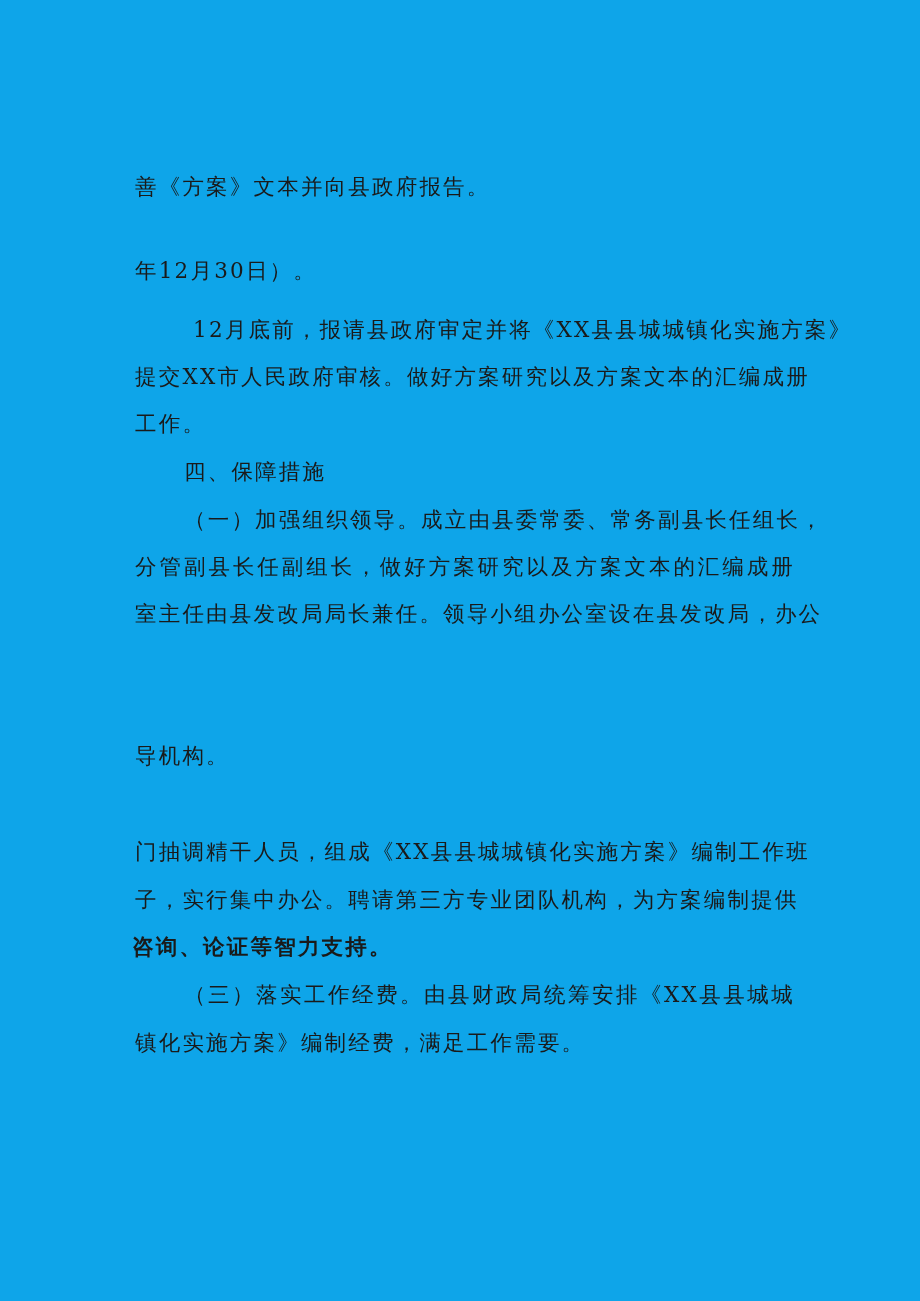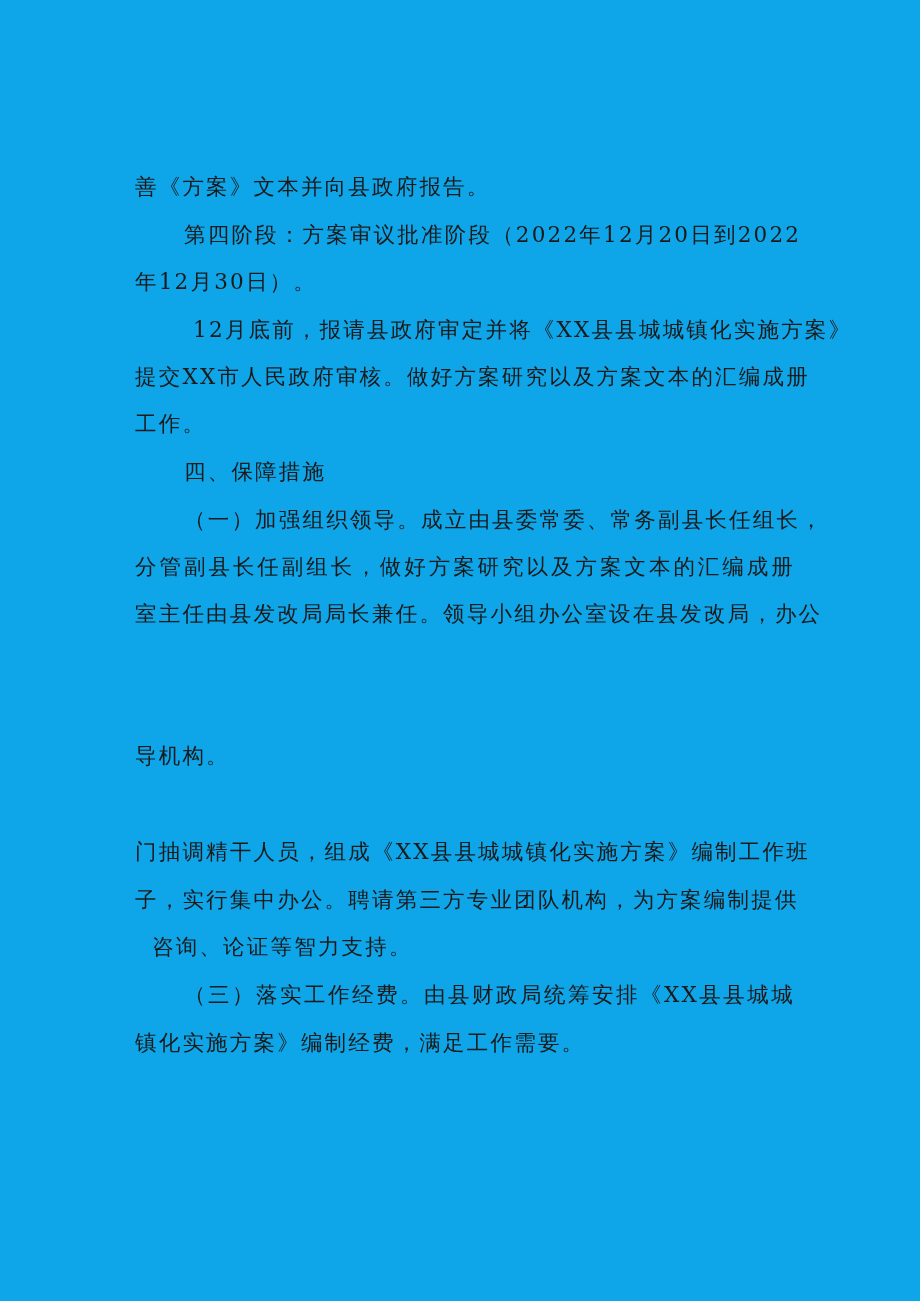--- a/index.html
+++ b/index.html
@@ -38,34 +38,33 @@
       text-align-last: justify;
     }
   </style>
 </head>
 <body>
 
 <div class="page">
 
   <div class="line" style="top:172px;left:135px;">善《方案》文本并向县政府报告。</div>
 
-  <div class="line justify" style="top:220px;left:184px;width:611px;">第四阶段：方案审议批准阶段（2022年12月20日到2022</div>
-  <div class="line" style="top:267px;left:135px;">年12月30日）。</div>
+  <div class="line" style="top:256px;left:135px;">年12月30日）。</div>
 
   <div class="line justify" style="top:315px;left:193px;width:611px;">12月底前，报请县政府审定并将《XX县县城城镇化实施方案》</div>
   <div class="line justify" style="top:362px;left:135px;">提交XX市人民政府审核。做好方案研究以及方案文本的汇编成册</div>
   <div class="line" style="top:409px;left:135px;">工作。</div>
 
   <div class="line" style="top:457px;left:184px;">四、保障措施</div>
 
   <div class="line justify" style="top:505px;left:184px;width:611px;">（一）加强组织领导。成立由县委常委、常务副县长任组长，</div>
   <div class="line justify" style="top:552px;left:135px;">分管副县长任副组长，做好方案研究以及方案文本的汇编成册</div>
   <div class="line justify" style="top:599px;left:135px;">室主任由县发改局局长兼任。领导小组办公室设在县发改局，办公</div>
   <div class="line" style="top:741px;left:135px;">导机构。</div>
 
   <div class="line justify" style="top:837px;left:135px;">门抽调精干人员，组成《XX县县城城镇化实施方案》编制工作班</div>
   <div class="line justify" style="top:885px;left:135px;">子，实行集中办公。聘请第三方专业团队机构，为方案编制提供</div>
-  <div class="line" style="top:932px;left:152px;">咨询、论证等智力支持。</div>
+  <div class="line" style="top:932px;left:132px;font-weight:bold;">咨询、论证等智力支持。</div>
 
   <div class="line justify" style="top:980px;left:184px;width:611px;">（三）落实工作经费。由县财政局统筹安排《XX县县城城</div>
   <div class="line" style="top:1028px;left:135px;">镇化实施方案》编制经费，满足工作需要。</div>
 
 </div>
 
 </body></html>

